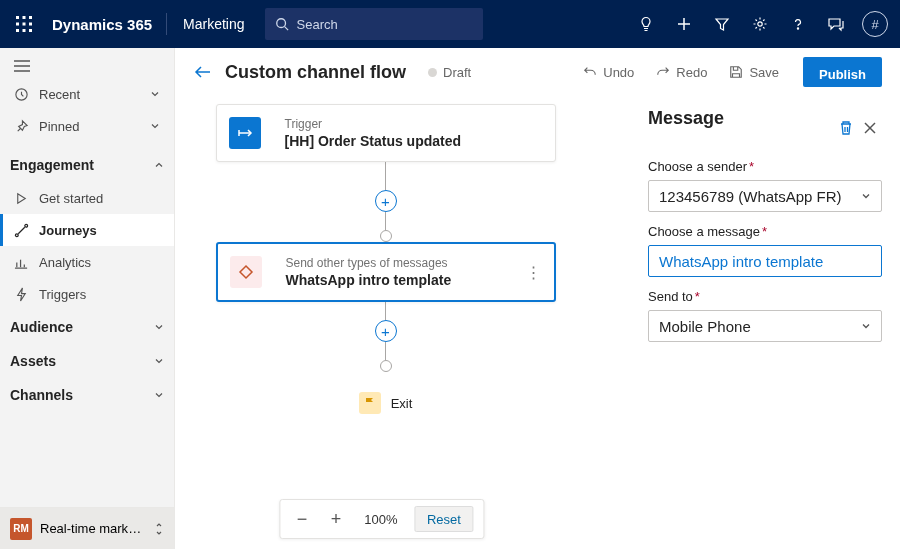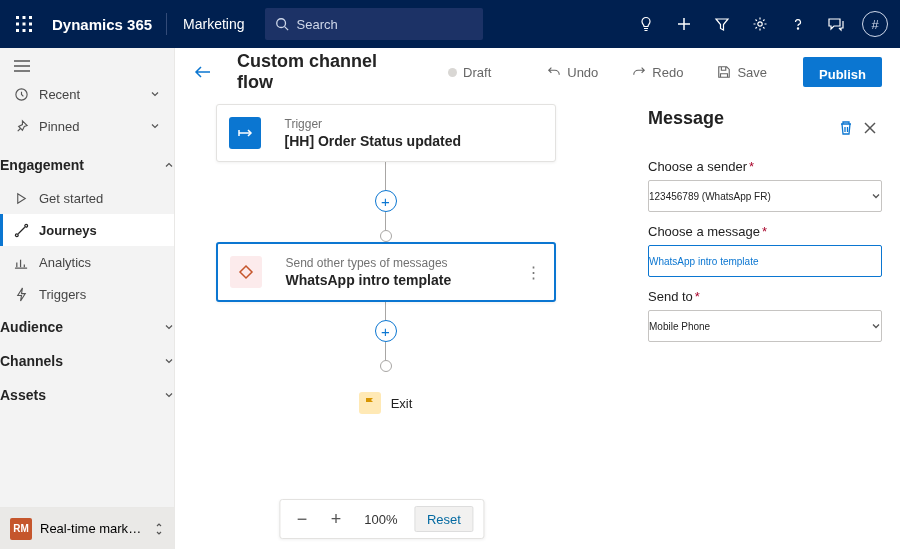--- a/index.html
+++ b/index.html
@@ -27,51 +27,51 @@
   .main { display:flex; height: calc(549px - 48px); }
 
   
   .sidebar { width:175px; background:#f3f3f3; border-right:1px solid #e9e8e6; display:flex; flex-direction:column; height:100%;}
   .sb-top { padding:6px 0; }
   .sb-hamburger { padding:6px 14px; }
   .sb-item { height:32px; display:flex; align-items:center; padding:0 14px; font-size:13px; color:#454545; cursor:pointer; gap:10px; position:relative;}
   .sb-item.selected { background:#fff; font-weight:600; color:#242424;}
   .sb-item.selected::before { content:""; position:absolute; left:0; top:0; bottom:0; width:3px; background:#0b76d1; }
   .sb-item .chev { margin-left:auto; }
-  .sb-header { height:34px; display:flex; align-items:center; padding:0 0; font-size:14px; font-weight:600; color:#242424; cursor:pointer;justify-content:center;}
+  .sb-header { height:34px; display:flex; align-items:center; padding:0 10px; font-size:14px; font-weight:600; color:#242424; cursor:pointer;justify-content:center;}
   .sb-header .chev { margin-left:auto; }
   .sidebar-spacer { flex:1; }
   .area-picker { height:42px; border-top:1px solid #e9e8e6; background:#eae9e7; display:flex; align-items:center; padding:0 10px; gap:8px; font-size:13px;text-align:right;}
   .area-badge { width:22px; height:22px; border-radius:2px; background:#c5562c; color:#fff; font-size:10px; font-weight:600; display:flex; align-items:center; justify-content:center;}
   .area-name { flex:1; white-space:nowrap; overflow:hidden; text-overflow:ellipsis;}
   .updown { font-size:12px; color:#555;}
 
   
   .content { flex:1; display:flex; position:relative; }
 
   
-  .page-top { position:absolute; top:0; left:0; right:0; height:48px; display:flex; align-items:center; padding:0 18px; gap:26px; }
+  .page-top { position:absolute; top:0; left:0; right:0; height:48px; display:flex; align-items:center; padding:0 18px; gap:14px; }
   .back-arrow { color:#0b76d1; font-size:18px; cursor:pointer;}
   .page-title { font-size:18px; font-weight:600; color:#242424; }
   .status-pill { display:flex; align-items:center; gap:6px; font-size:13px; color:#666; margin-left:8px;}
   .status-dot { width:9px; height:9px; border-radius:50%; background:#d9d7d4; }
   .page-top-spacer { flex:1; }
   .cmd { display:flex; align-items:flex-start; gap:6px; font-size:13px; color:#666; cursor:pointer; padding:2px 4px;}
   .publish-btn { background:#0b76d1; color:#fff; font-size:13px; font-weight:600; height:30px; padding:10px 16px; border:none; border-radius:2px; cursor:pointer; margin-left:6px;}
 
   
   .side-panel { position:absolute; top:48px; right:0; width:270px; bottom:0; background:#fff; padding:12px 18px; }
   .side-panel h2 { font-size:18px; font-weight:600; color:#222; margin-bottom:18px;}
   .panel-head { display:flex; align-items:center; }
   .panel-head .spacer { flex:1;}
   .panel-icon { width:24px; height:24px; display:flex; align-items:center; justify-content:center; cursor:pointer; color:#0b76d1;}
   .panel-icon.close-x { color:#555; }
   .field-label { font-size:13px; color:#222; margin:12px 0 6px; }
   .req { color:#a8042b; margin-left:2px;}
-  .dropdown { height:32px; border:1px solid #c6c4c2; border-radius:2px; display:flex; align-items:center; padding:0 0; font-size:10px; color:#242424; justify-content:space-between; cursor:pointer;}
+  .dropdown { height:32px; border:1px solid #c6c4c2; border-radius:2px; display:flex; align-items:center; padding:0 10px; font-size:15px; color:#242424; justify-content:space-between; cursor:pointer;}
   .dropdown.blue-text { color:#0b76d1; }
   .dropdown.active { border-color:#0b76d1;}
   .dropdown .dd-chev { color:#555; font-size:11px;}
 
   
   .canvas { position:absolute; top:48px; left:0; right:270px; bottom:0; }
   .flow-col { position:absolute; left:50%; transform:translateX(-55%); top:8px; display:flex; flex-direction:column; align-items:center;}
 
   .node-card {
     background:#fff; border:1px solid #e3e2e0; border-radius:3px;
@@ -250,29 +250,29 @@
 
     <div class="sb-header">
       <span>Audience</span>
       <span class="chev">
           <svg width="10" height="10" viewBox="0 0 10 10" fill="none" stroke="#555" stroke-width="1.2">
             <path d="M2 3.5 5 6.5 8 3.5"></path>
           </svg>
         </span>
     </div>
     <div class="sb-header">
-      <span>Channels</span>
+      <span>Assets</span>
       <span class="chev">
           <svg width="10" height="10" viewBox="0 0 10 10" fill="none" stroke="#555" stroke-width="1.2">
             <path d="M2 3.5 5 6.5 8 3.5"></path>
           </svg>
         </span>
     </div>
     <div class="sb-header">
-      <span>Assets</span>
+      <span>Channels</span>
       <span class="chev">
           <svg width="10" height="10" viewBox="0 0 10 10" fill="none" stroke="#555" stroke-width="1.2">
             <path d="M2 3.5 5 6.5 8 3.5"></path>
           </svg>
         </span>
     </div>
 
     <div class="sidebar-spacer"></div>
     <div class="area-picker">
       <div class="area-badge">RM</div>

